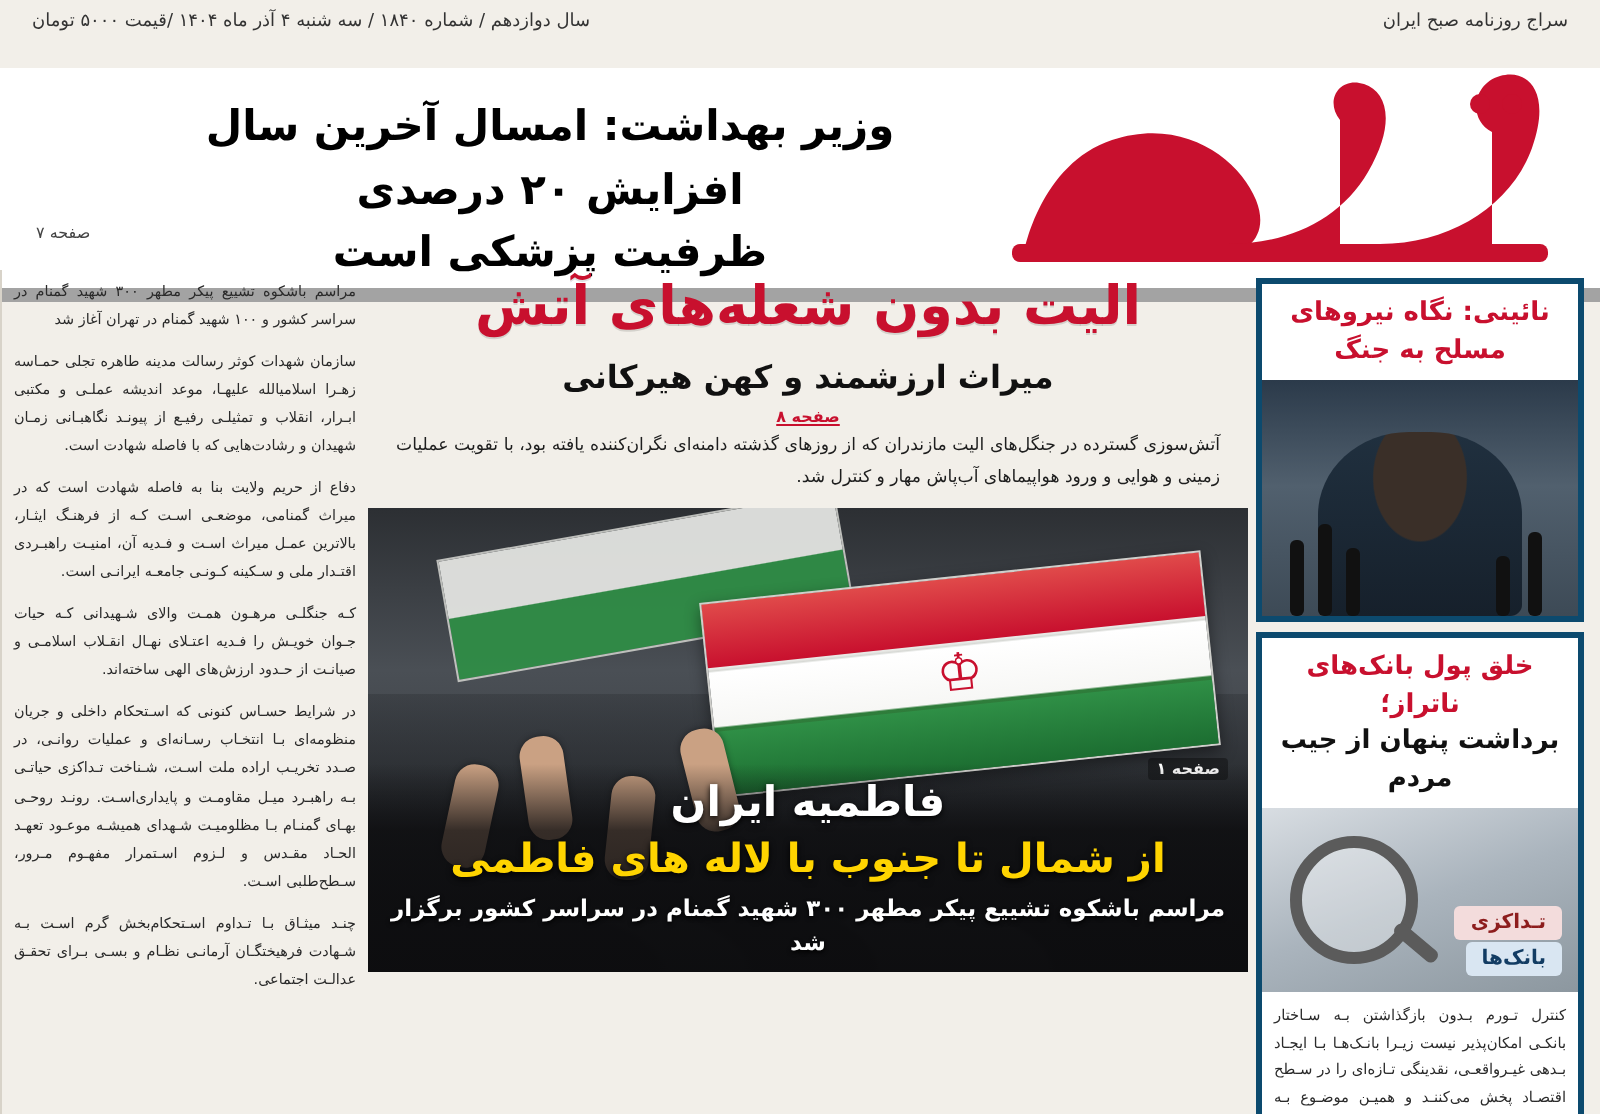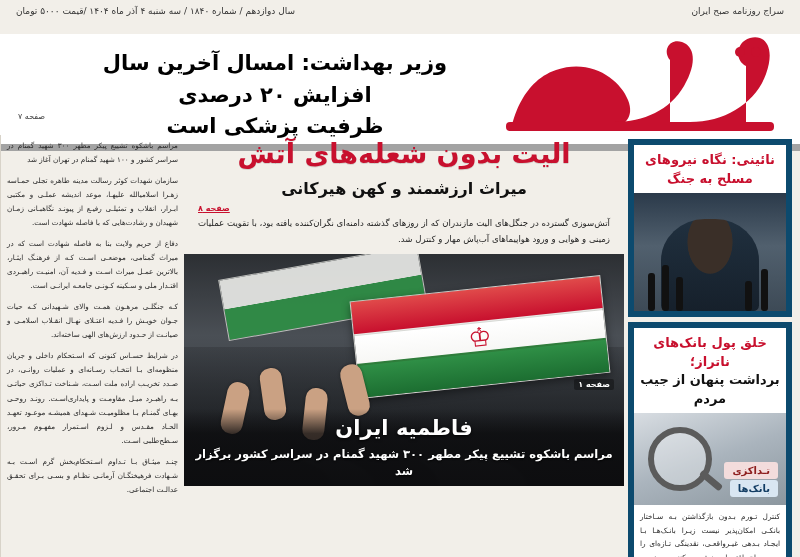--- a/index.html
+++ b/index.html
@@ -77,21 +77,21 @@
   .col-left{
     width:184px;height:422px;
     box-sizing:border-box;
     padding:4px 6px;
     direction:rtl;
     order:1;
     border-left:1px solid #d8d3c9;
   }
 
   
-  .rc-box{border:6px solid #0c4a6e;background:#fff;margin-bottom:5px;}
+  .rc-box{border:3px solid #0c4a6e;background:#fff;margin-bottom:5px;}
   .rc-title{
     direction:rtl;text-align:center;color:#c8102e;font-weight:bold;
     font-size:13px;line-height:1.45;padding:6px 4px 4px;
   }
   .rc-title .blk{color:#111;}
   .photo{
     width:100%;height:118px;
     background:linear-gradient(180deg,#2b3a4a 0%,#51606e 45%,#3d4a56 100%);
     position:relative;overflow:hidden;
   }
@@ -141,21 +141,21 @@
     text-shadow:0 1px 0 rgba(0,0,0,.12);
   }
   .ctr-sub{
     direction:rtl;text-align:center;
     color:#111;font-weight:bold;
     font-size:16px;line-height:1.55;
     padding:6px 10px 2px;
   }
   .ctr-page{
     direction:rtl;color:#c8102e;font-size:8px;font-weight:bold;
-    padding:0 14px;text-align:left;text-decoration:underline;
+    padding:0 14px;text-align:center;text-decoration:underline;
   }
   .ctr-lede{
     direction:rtl;text-align:justify;
     font-size:8.6px;line-height:1.95;color:#1d1d1d;
     padding:2px 14px 6px;
   }
   .ctr-photo{
     position:relative;width:100%;height:232px;overflow:hidden;
     background:linear-gradient(180deg,#2c2f33 0%,#4a4f55 35%,#2a2d31 100%);
   }
@@ -278,20 +278,21 @@
           <div class="stripe-green"></div>
           <div class="emblem">♔</div>
         </div>
         <div class="hand" style="left:40px;bottom:52px;transform:rotate(12deg);"></div>
         <div class="hand" style="left:78px;bottom:66px;transform:rotate(-8deg);"></div>
         <div class="hand" style="left:120px;bottom:46px;transform:rotate(6deg);"></div>
         <div class="hand" style="left:160px;bottom:70px;transform:rotate(-14deg);"></div>
         <div class="ctr-page2">صفحه ۱</div>
         <div class="ctr-bottom">
           <div class="bt1">فاطمیه ایران</div>
+          <div class="bt2">از شمال تا جنوب با لاله های فاطمی</div>
           <div class="bt3">مراسم باشکوه تشییع پیکر مطهر ۳۰۰ شهید گمنام در سراسر کشور برگزار شد</div>
         </div>
       </div>
     </div>
 
     <div class="col-right">
 
       <div class="rc-box">
         <div class="rc-title">
           <div>نائینی: نگاه نیروهای</div>

